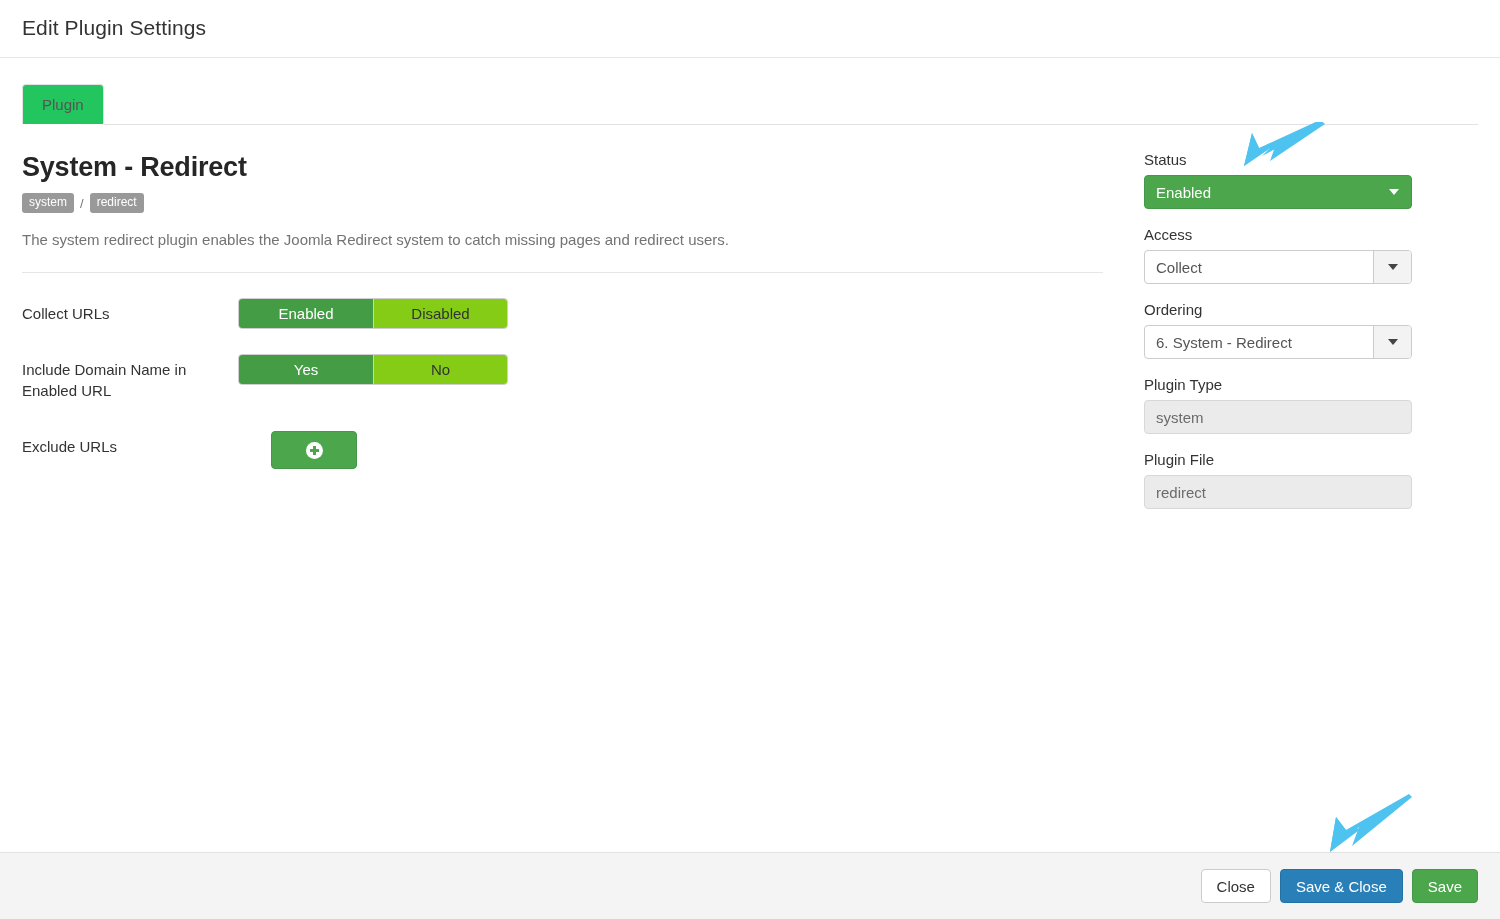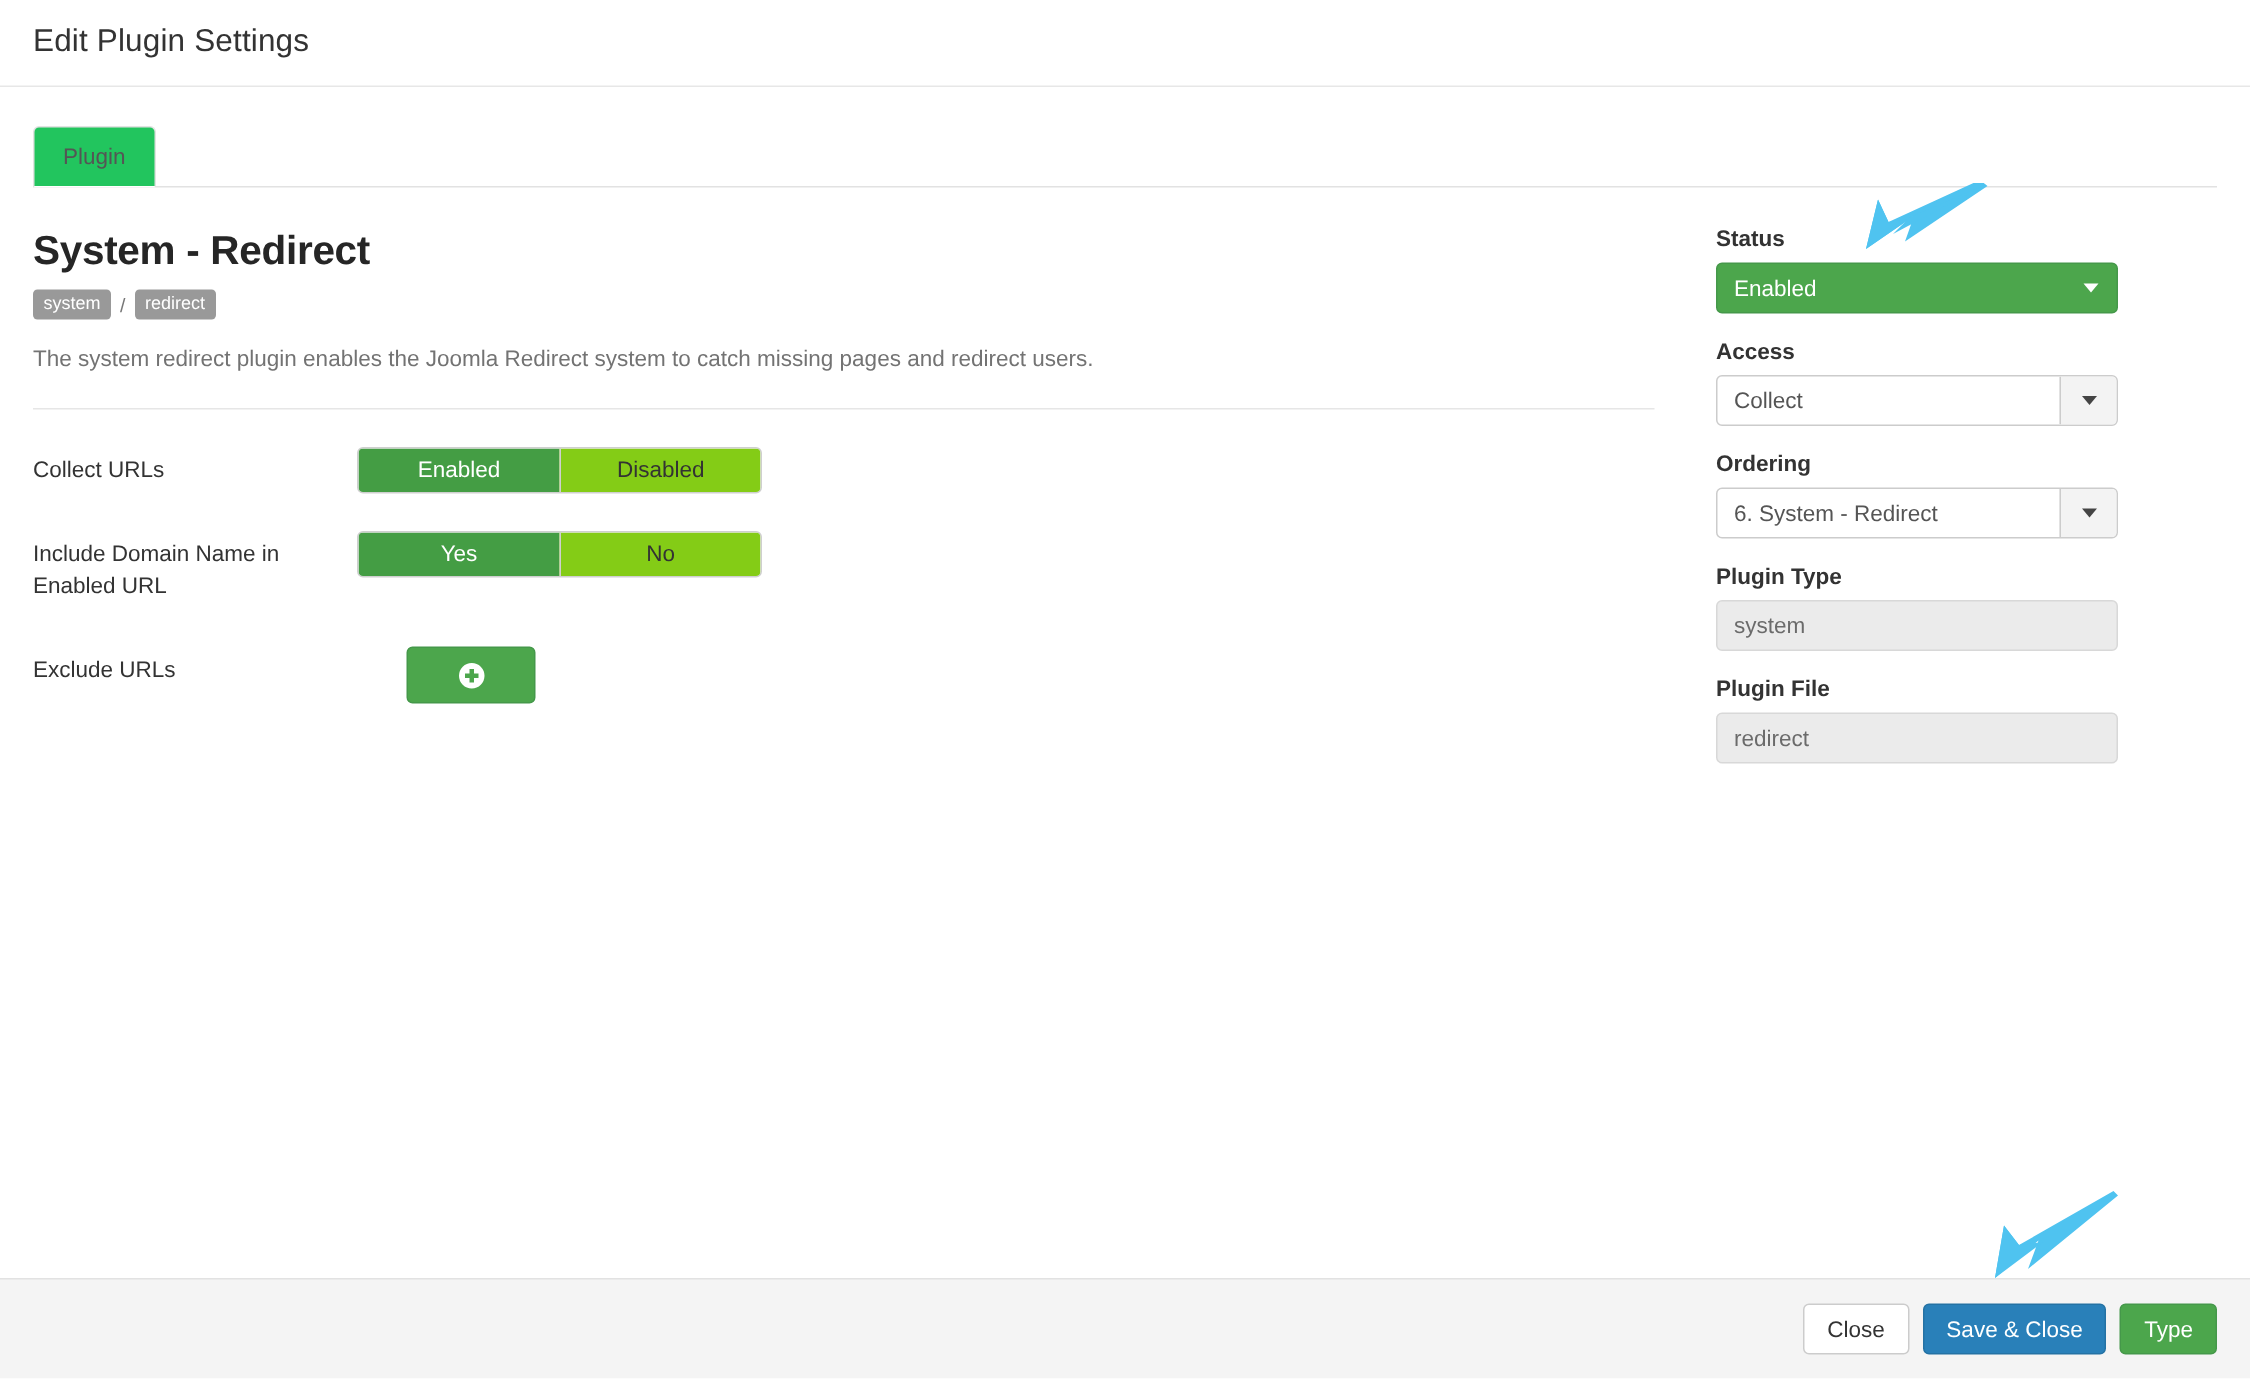--- a/index.html
+++ b/index.html
@@ -182,21 +182,20 @@
     left: 1144px; top: 150px;
     width: 268px;
   }
   .side-field { margin-bottom: 16px; }
   .side-label {
     font-size: 15px;
     color: #333;
     display: block;
     margin-bottom: 6px;
     line-height: 19px;
-    font-weight: bold;
   }
   .select-box {
     position: relative;
     width: 268px; height: 34px;
     border: 1px solid #cccccc;
     border-radius: 4px;
     background: #ffffff;
     display: flex; align-items: center;
     cursor: pointer;
     overflow: hidden;
@@ -400,21 +399,21 @@
       <span class="side-label">Plugin File</span>
       <div class="readonly-box">redirect</div>
     </div>
 
   </div>
 
   <div class="footer">
     <div class="footer-btns">
       <div class="btn btn-default">Close</div>
       <div class="btn btn-primary">Save &amp; Close</div>
-      <div class="btn btn-success">Type</div>
+      <div class="btn btn-success">Save</div>
     </div>
   </div>
 
   <svg class="anno" id="arrow-status" width="96" height="58" viewBox="0 0 96 58">
     <path d="M93 2 L38 39 L44 22 L12 44 L20 11 L27 26 L88 -2 Z" fill="#4fc3f0"></path>
     <path d="M12 44 L20 11 L27 26 L41 24 Z" fill="#4fc3f0"></path>
     <path d="M92 1 L30 34 L41 23 Z" fill="#4fc3f0"></path>
   </svg>
 
   <svg class="anno" id="arrow-saveclose" width="100" height="74" viewBox="0 0 100 74">

